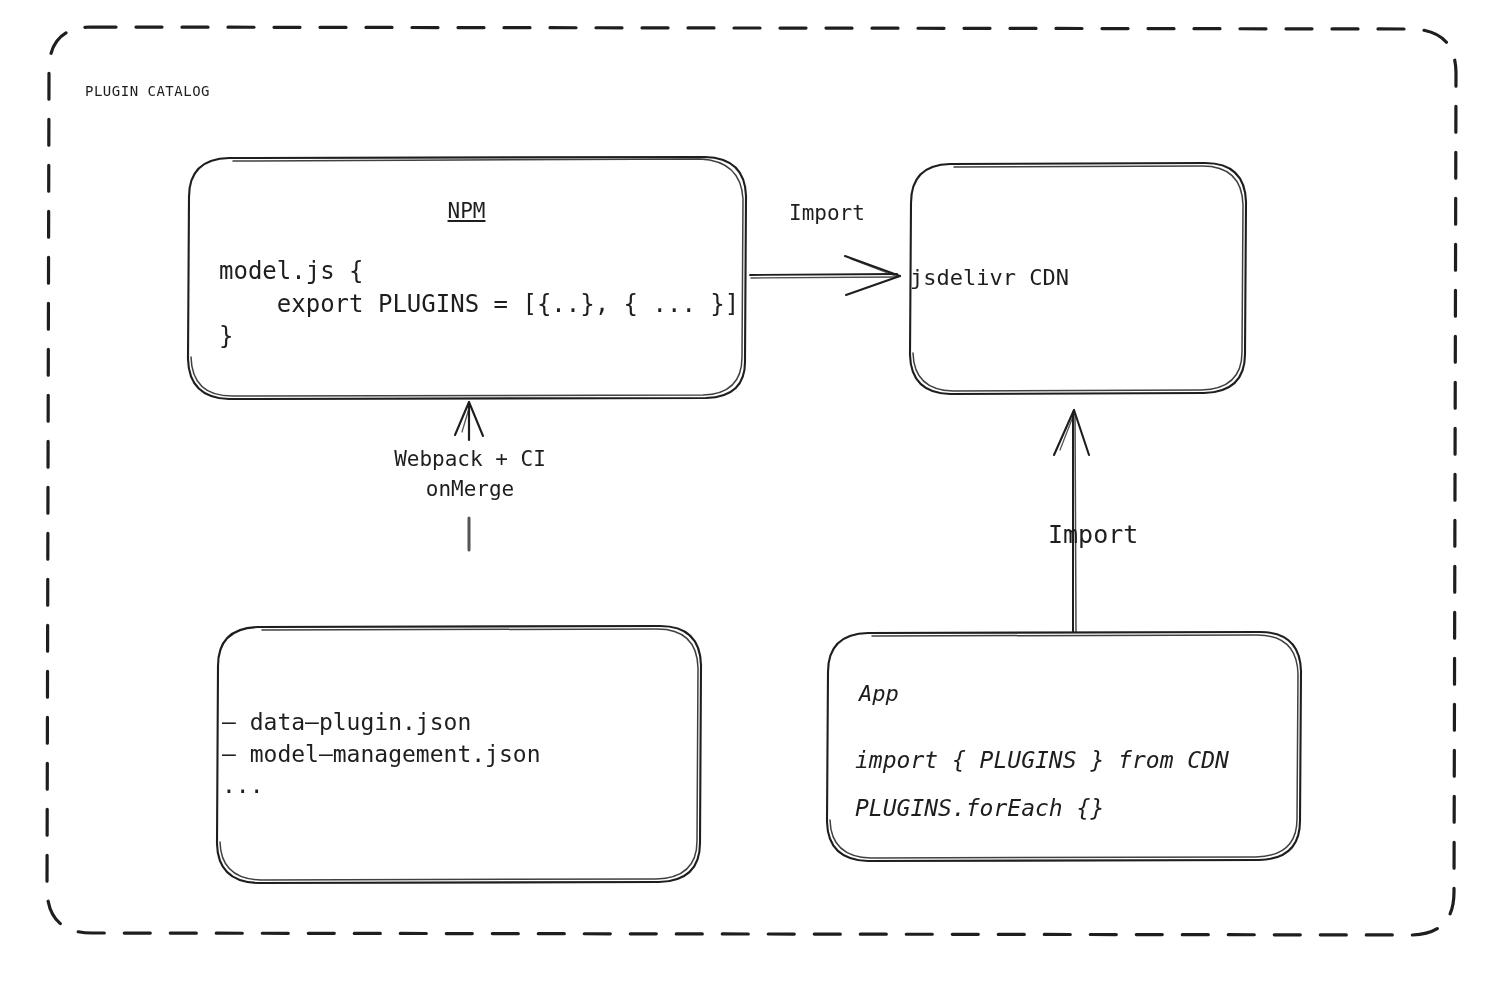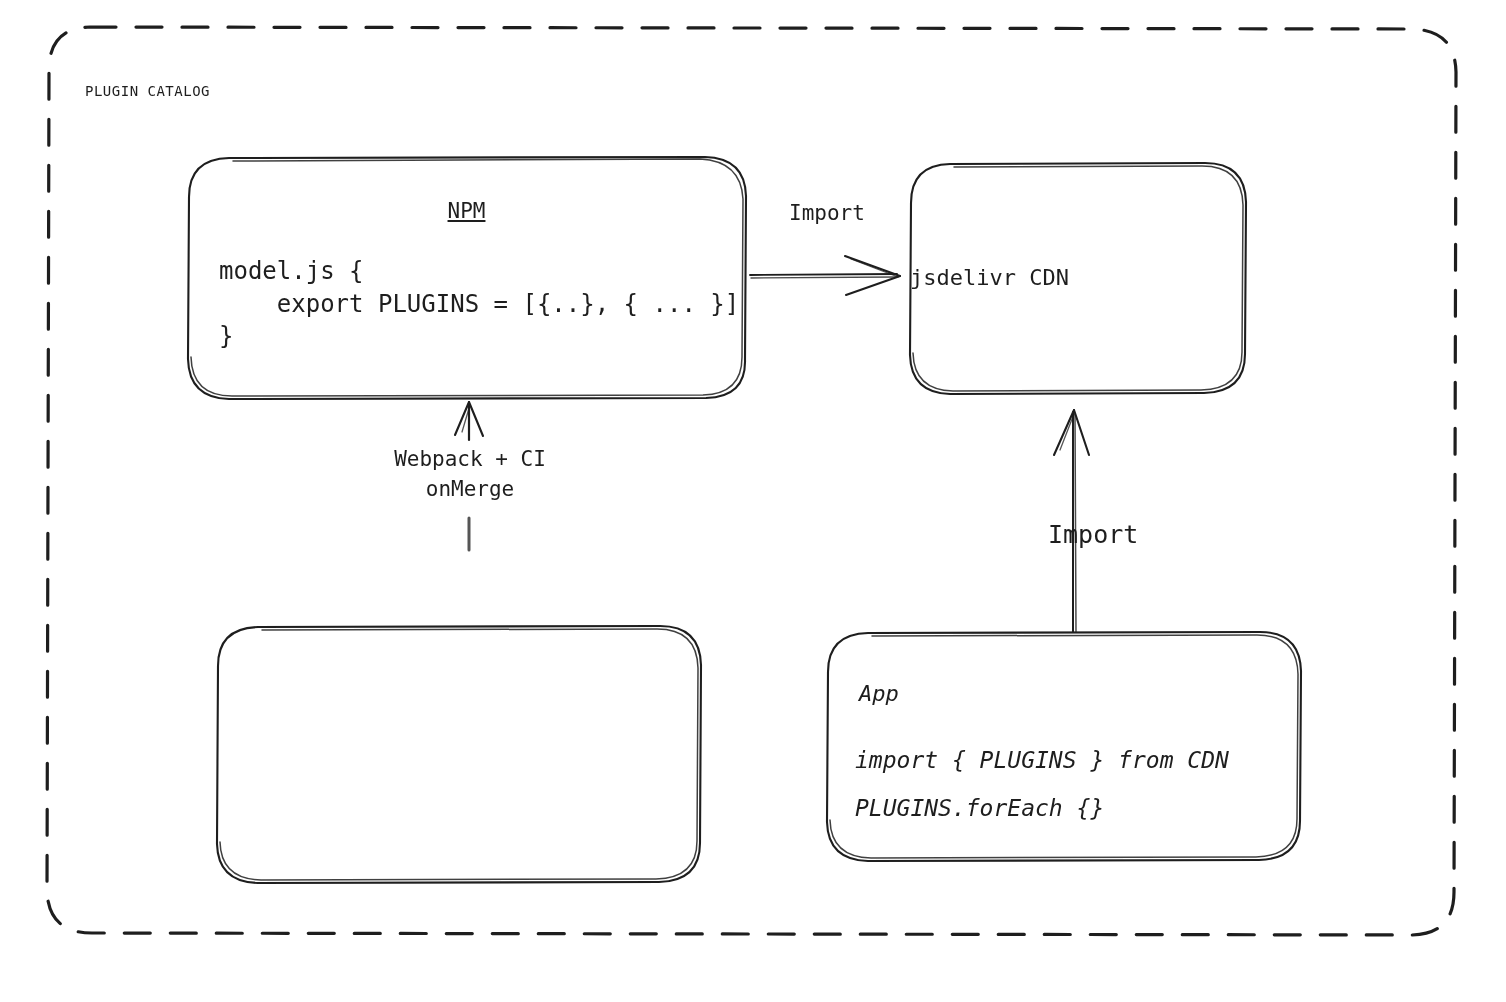--- a/index.html
+++ b/index.html
@@ -179,19 +179,22 @@
     export PLUGINS = [{..}, { ... }]
 }</div>
 
   <div class="txt cdn-title">jsdelivr CDN</div>
 
   <div class="txt cache-label">Import</div>
 
   <div class="txt webpack-label">Webpack + CI
 onMerge</div>
 
+  <div class="txt repo-list">– data–plugin.json
+– model–management.json
+...</div>
 
   <div class="txt import-label">Import</div>
 
   <div class="txt app-label">App</div>
   <div class="txt app-code"><span>import { PLUGINS } from CDN</span><br><span>PLUGINS.forEach {}</span></div>
 
 </div>
 
 </body></html>

